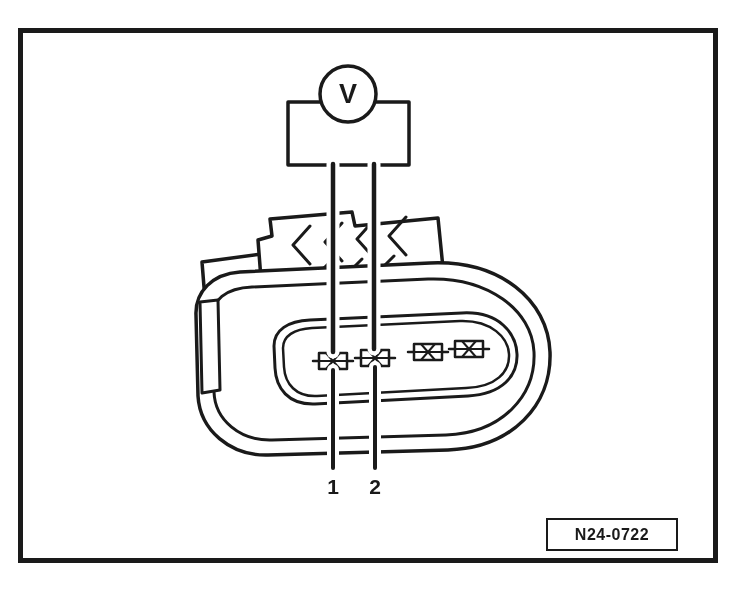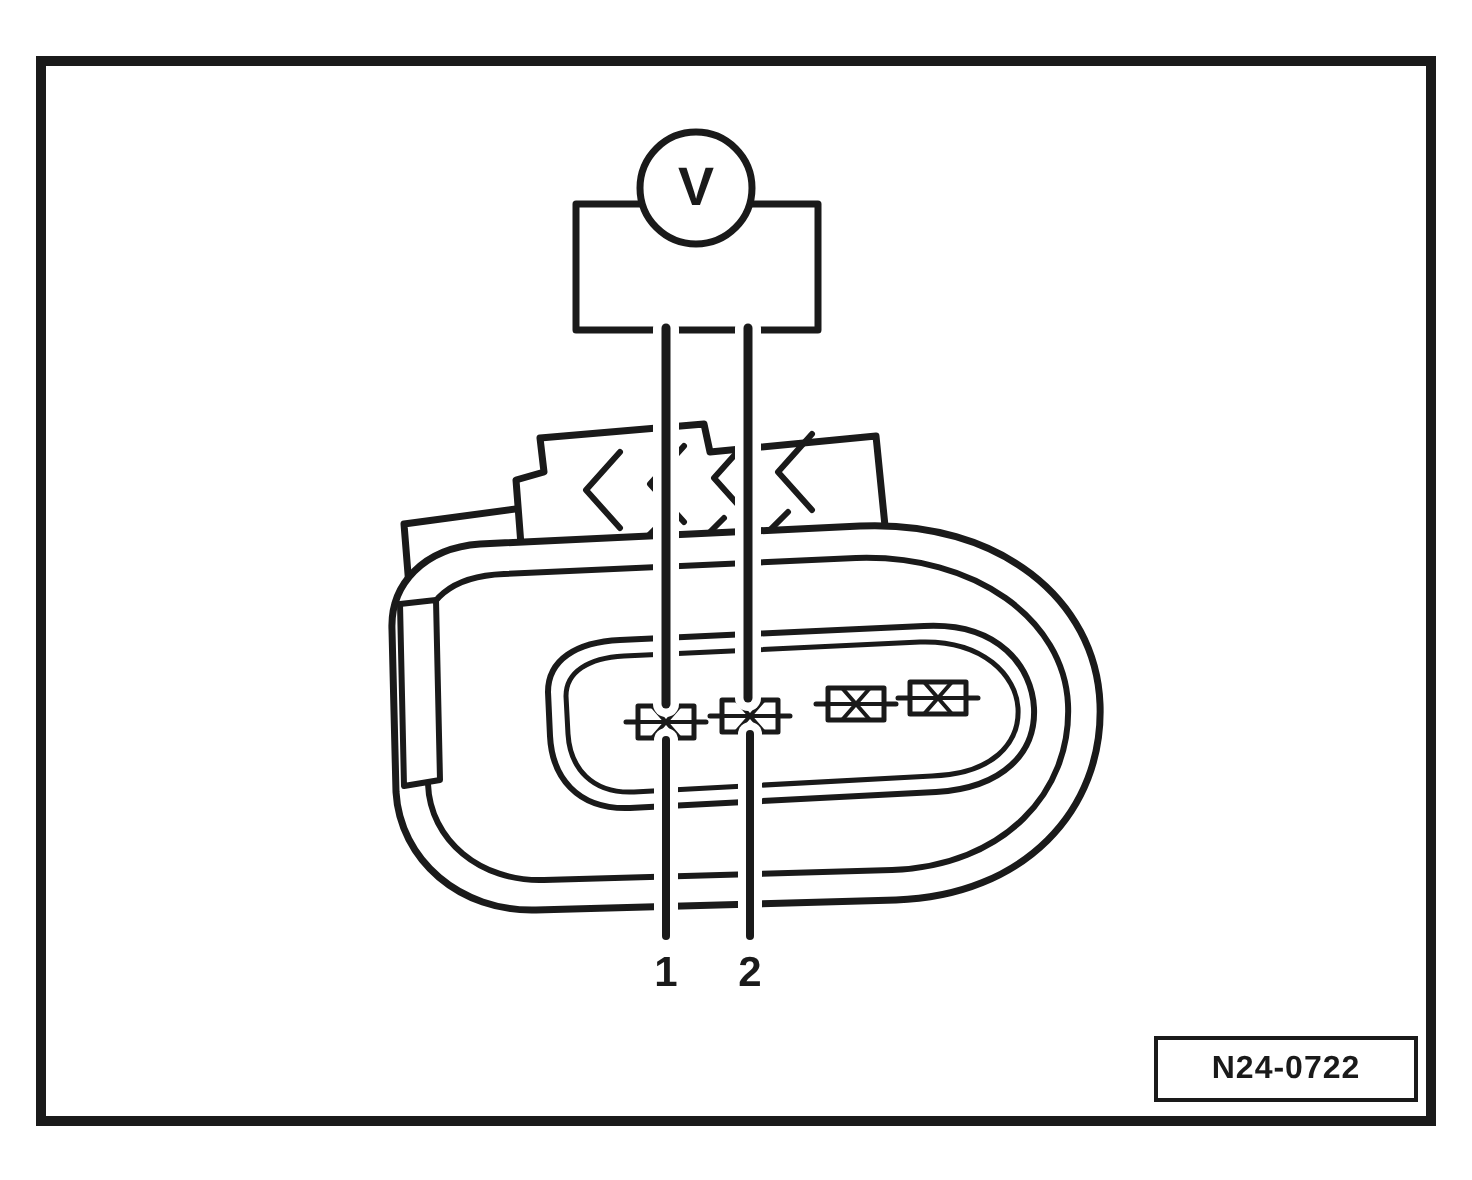--- a/index.html
+++ b/index.html
@@ -55,21 +55,20 @@
     height: 33px;
     border: 2px solid var(--ink);
     display: flex;
     align-items: center;
     justify-content: center;
     font-weight: bold;
     font-size: 16px;
     letter-spacing: 0.5px;
     color: var(--ink);
     background: var(--paper);
-    margin-left: 31px;
   }
 </style>
 </head>
 <body>
 
 <div class="stage">
 
   <div class="frame"></div>
 
   <svg class="diagram-svg" viewBox="0 0 736 590" fill="none" stroke="currentColor" stroke-linejoin="round" stroke-linecap="round">

